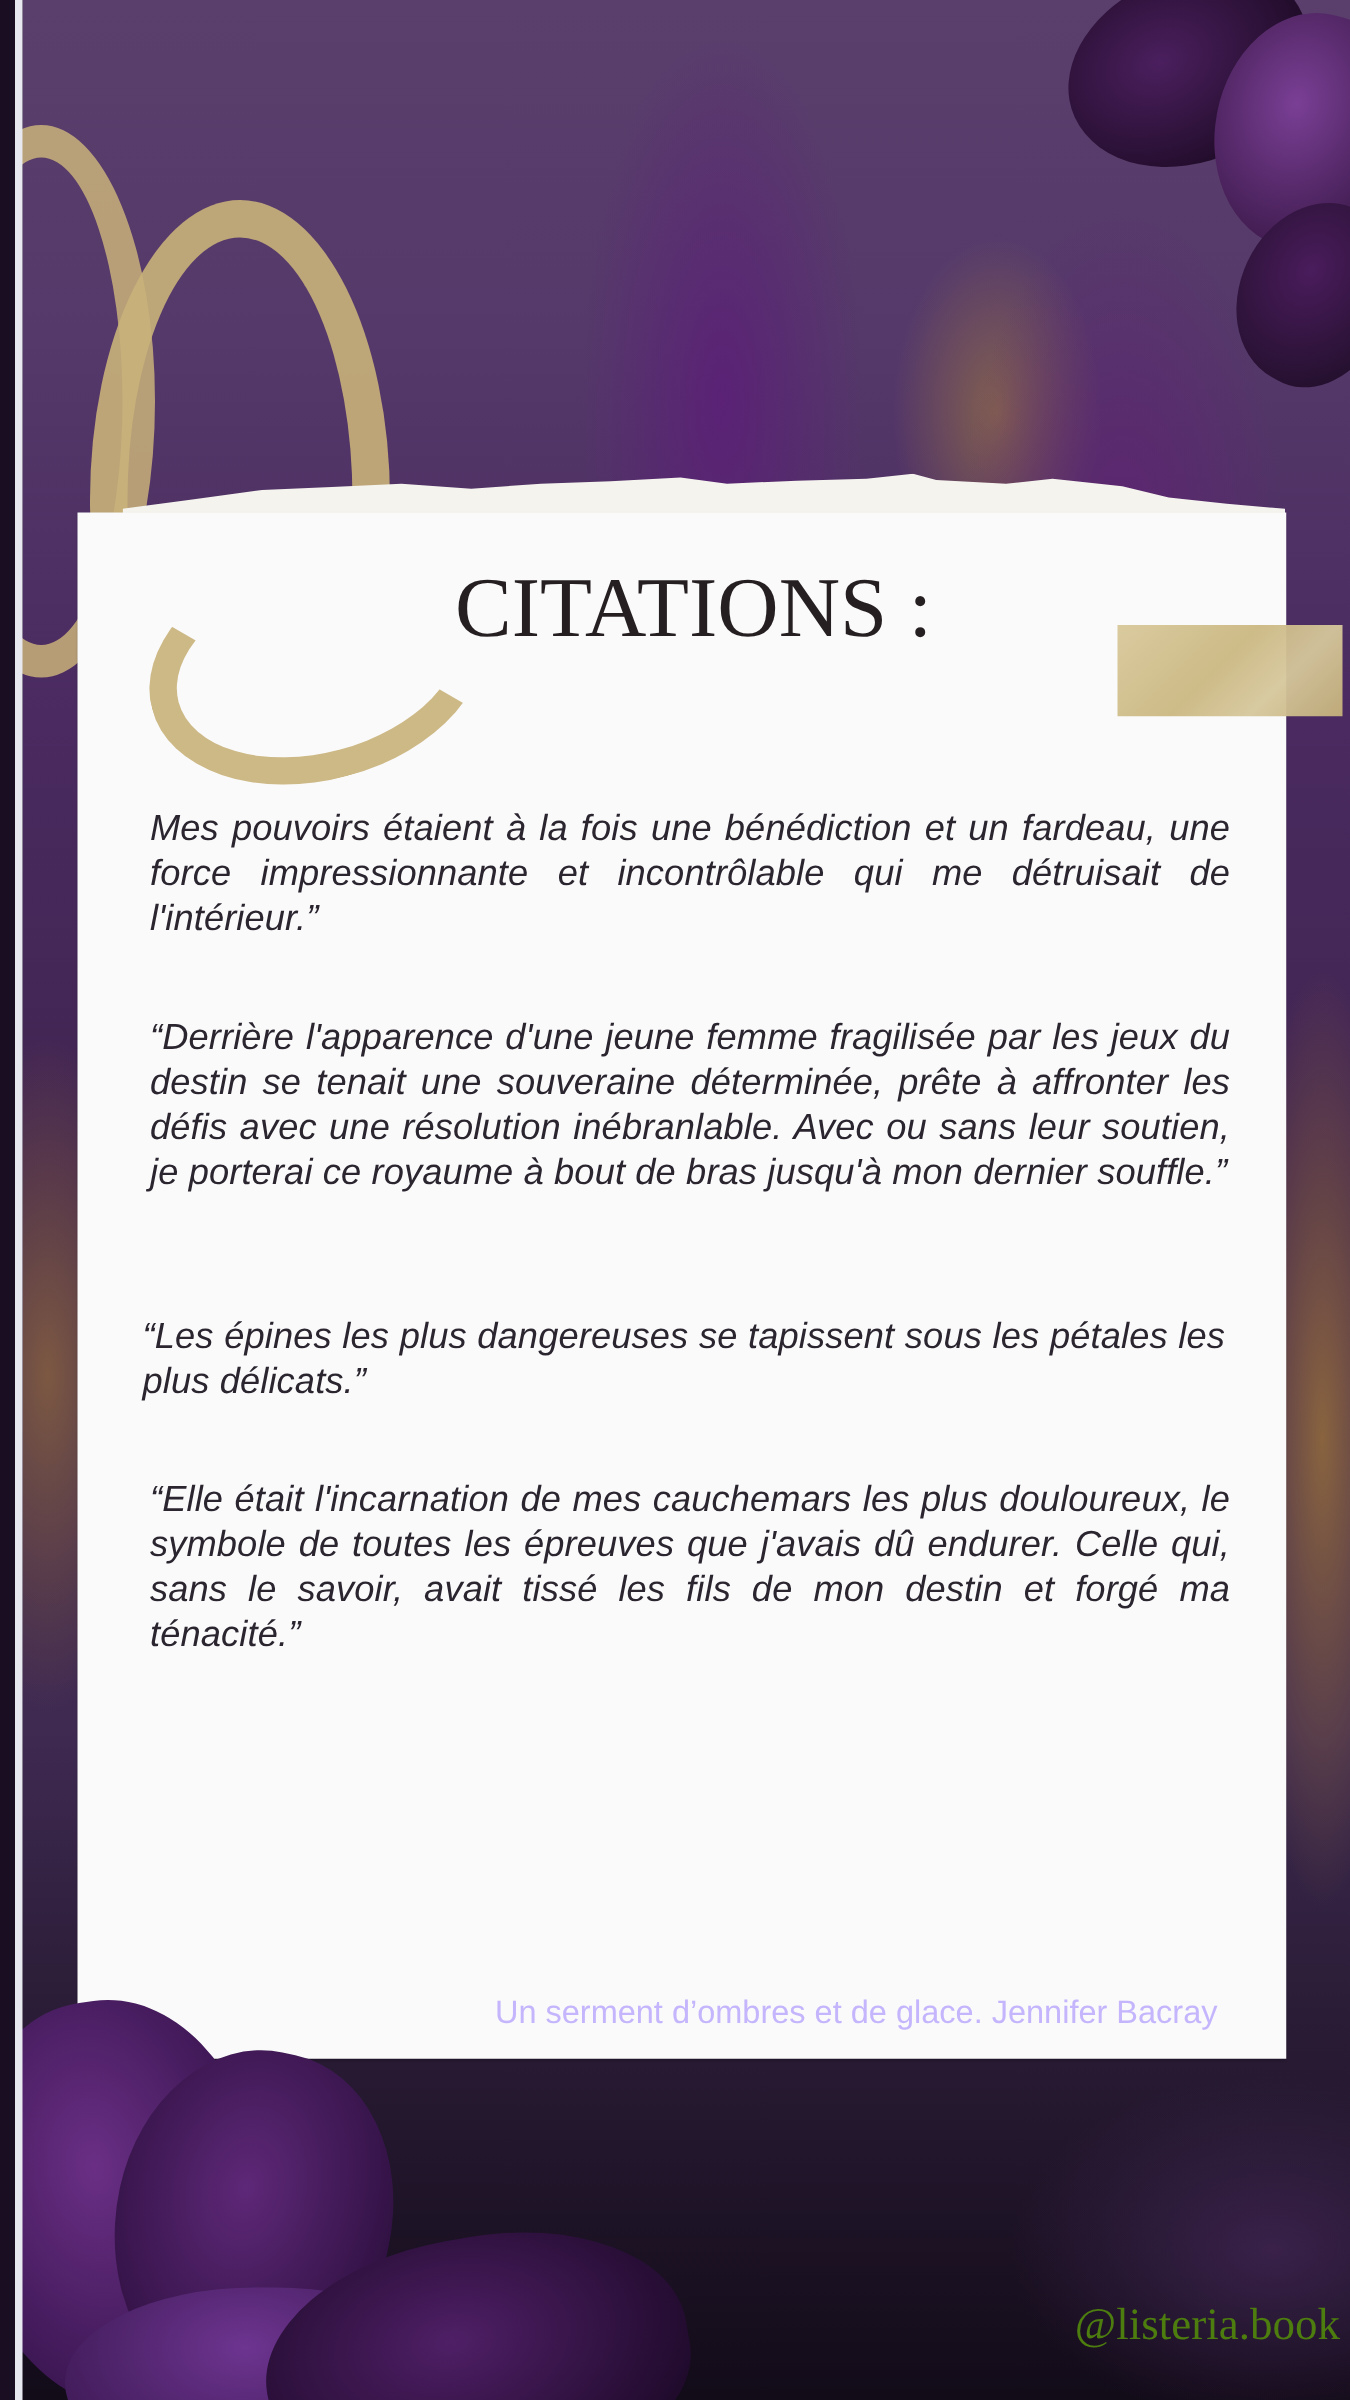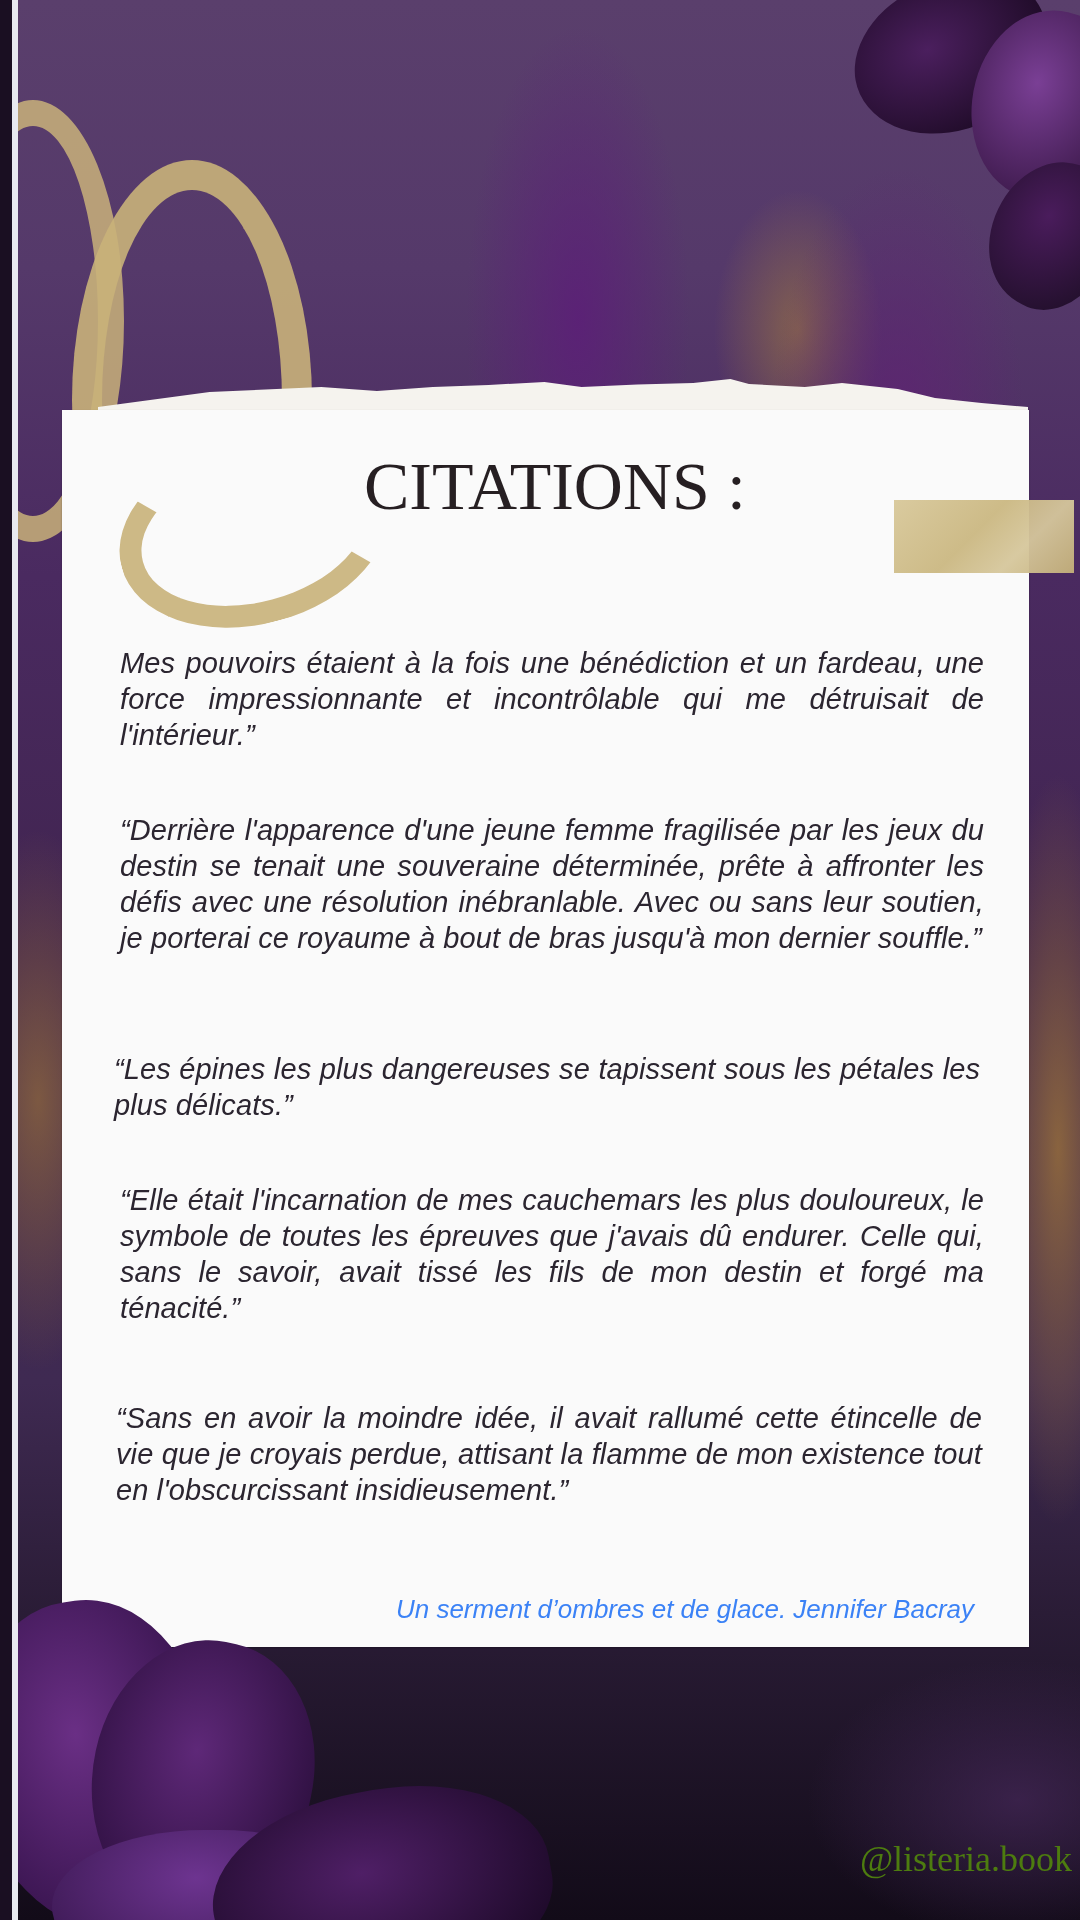--- a/index.html
+++ b/index.html
@@ -66,22 +66,22 @@
     text-align: justify; text-align-last: left; letter-spacing: 0.1px;
   }
   .q1 { top: 645px; }
   .q2 { top: 812px; }
   .q3 { top: 1051px; left: 102px; width: 866px; }
   .q4 { top: 1182px; }
   .q5 { top: 1400px; left: 104px; width: 866px; }
 
   .attribution {
     position: absolute; right: 118px; top: 1594px;
-    font-family: "Liberation Sans", sans-serif; font-style: italic;
-    font-size: 26px; color: #3b82f6; white-space: nowrap;
+    font-family: "Liberation Sans", sans-serif; 
+    font-size: 26px; color: #c4b5fd; white-space: nowrap;
   }
   .handle {
     position: absolute; right: 20px; top: 1838px;
     font-family: "Liberation Serif", serif; font-size: 36px; color: #4d7c0f;
     white-space: nowrap;
   }
 </style>
 </head>
 <body>
 
@@ -101,21 +101,20 @@
 
   <div class="snake s3"></div>
   <div class="tape"></div>
 
   <div class="title">CITATIONS :</div>
 
   <p class="quote q1" style="margin:0">Mes pouvoirs étaient à la fois une bénédiction et un fardeau, une force impressionnante et incontrôlable qui me détruisait de l'intérieur.”</p>
   <p class="quote q2" style="margin:0">“Derrière l'apparence d'une jeune femme fragilisée par les jeux du destin se tenait une souveraine déterminée, prête à affronter les défis avec une résolution inébranlable. Avec ou sans leur soutien, je porterai ce royaume à bout de bras jusqu'à mon dernier souffle.”</p>
   <p class="quote q4" style="margin:0">“Elle était l'incarnation de mes cauchemars les plus douloureux, le symbole de toutes les épreuves que j'avais dû endurer. Celle qui, sans le savoir, avait tissé les fils de mon destin et forgé ma ténacité.”</p>
   <p class="quote q3" style="margin:0">“Les épines les plus dangereuses se tapissent sous les pétales les plus délicats.”</p>
-  <p class="quote q5" style="margin:0">“Sans en avoir la moindre idée, il avait rallumé cette étincelle de vie que je croyais perdue, attisant la flamme de mon existence tout en l'obscurcissant insidieusement.”</p>
 
   <div class="attribution">Un serment d’ombres et de glace. Jennifer Bacray</div>
 
   <div class="flower bl1"></div>
   <div class="flower bl2"></div>
   <div class="flower bl4"></div>
   <div class="flower bl3"></div>
 
   <div class="handle">@listeria.book</div>
 </div>

